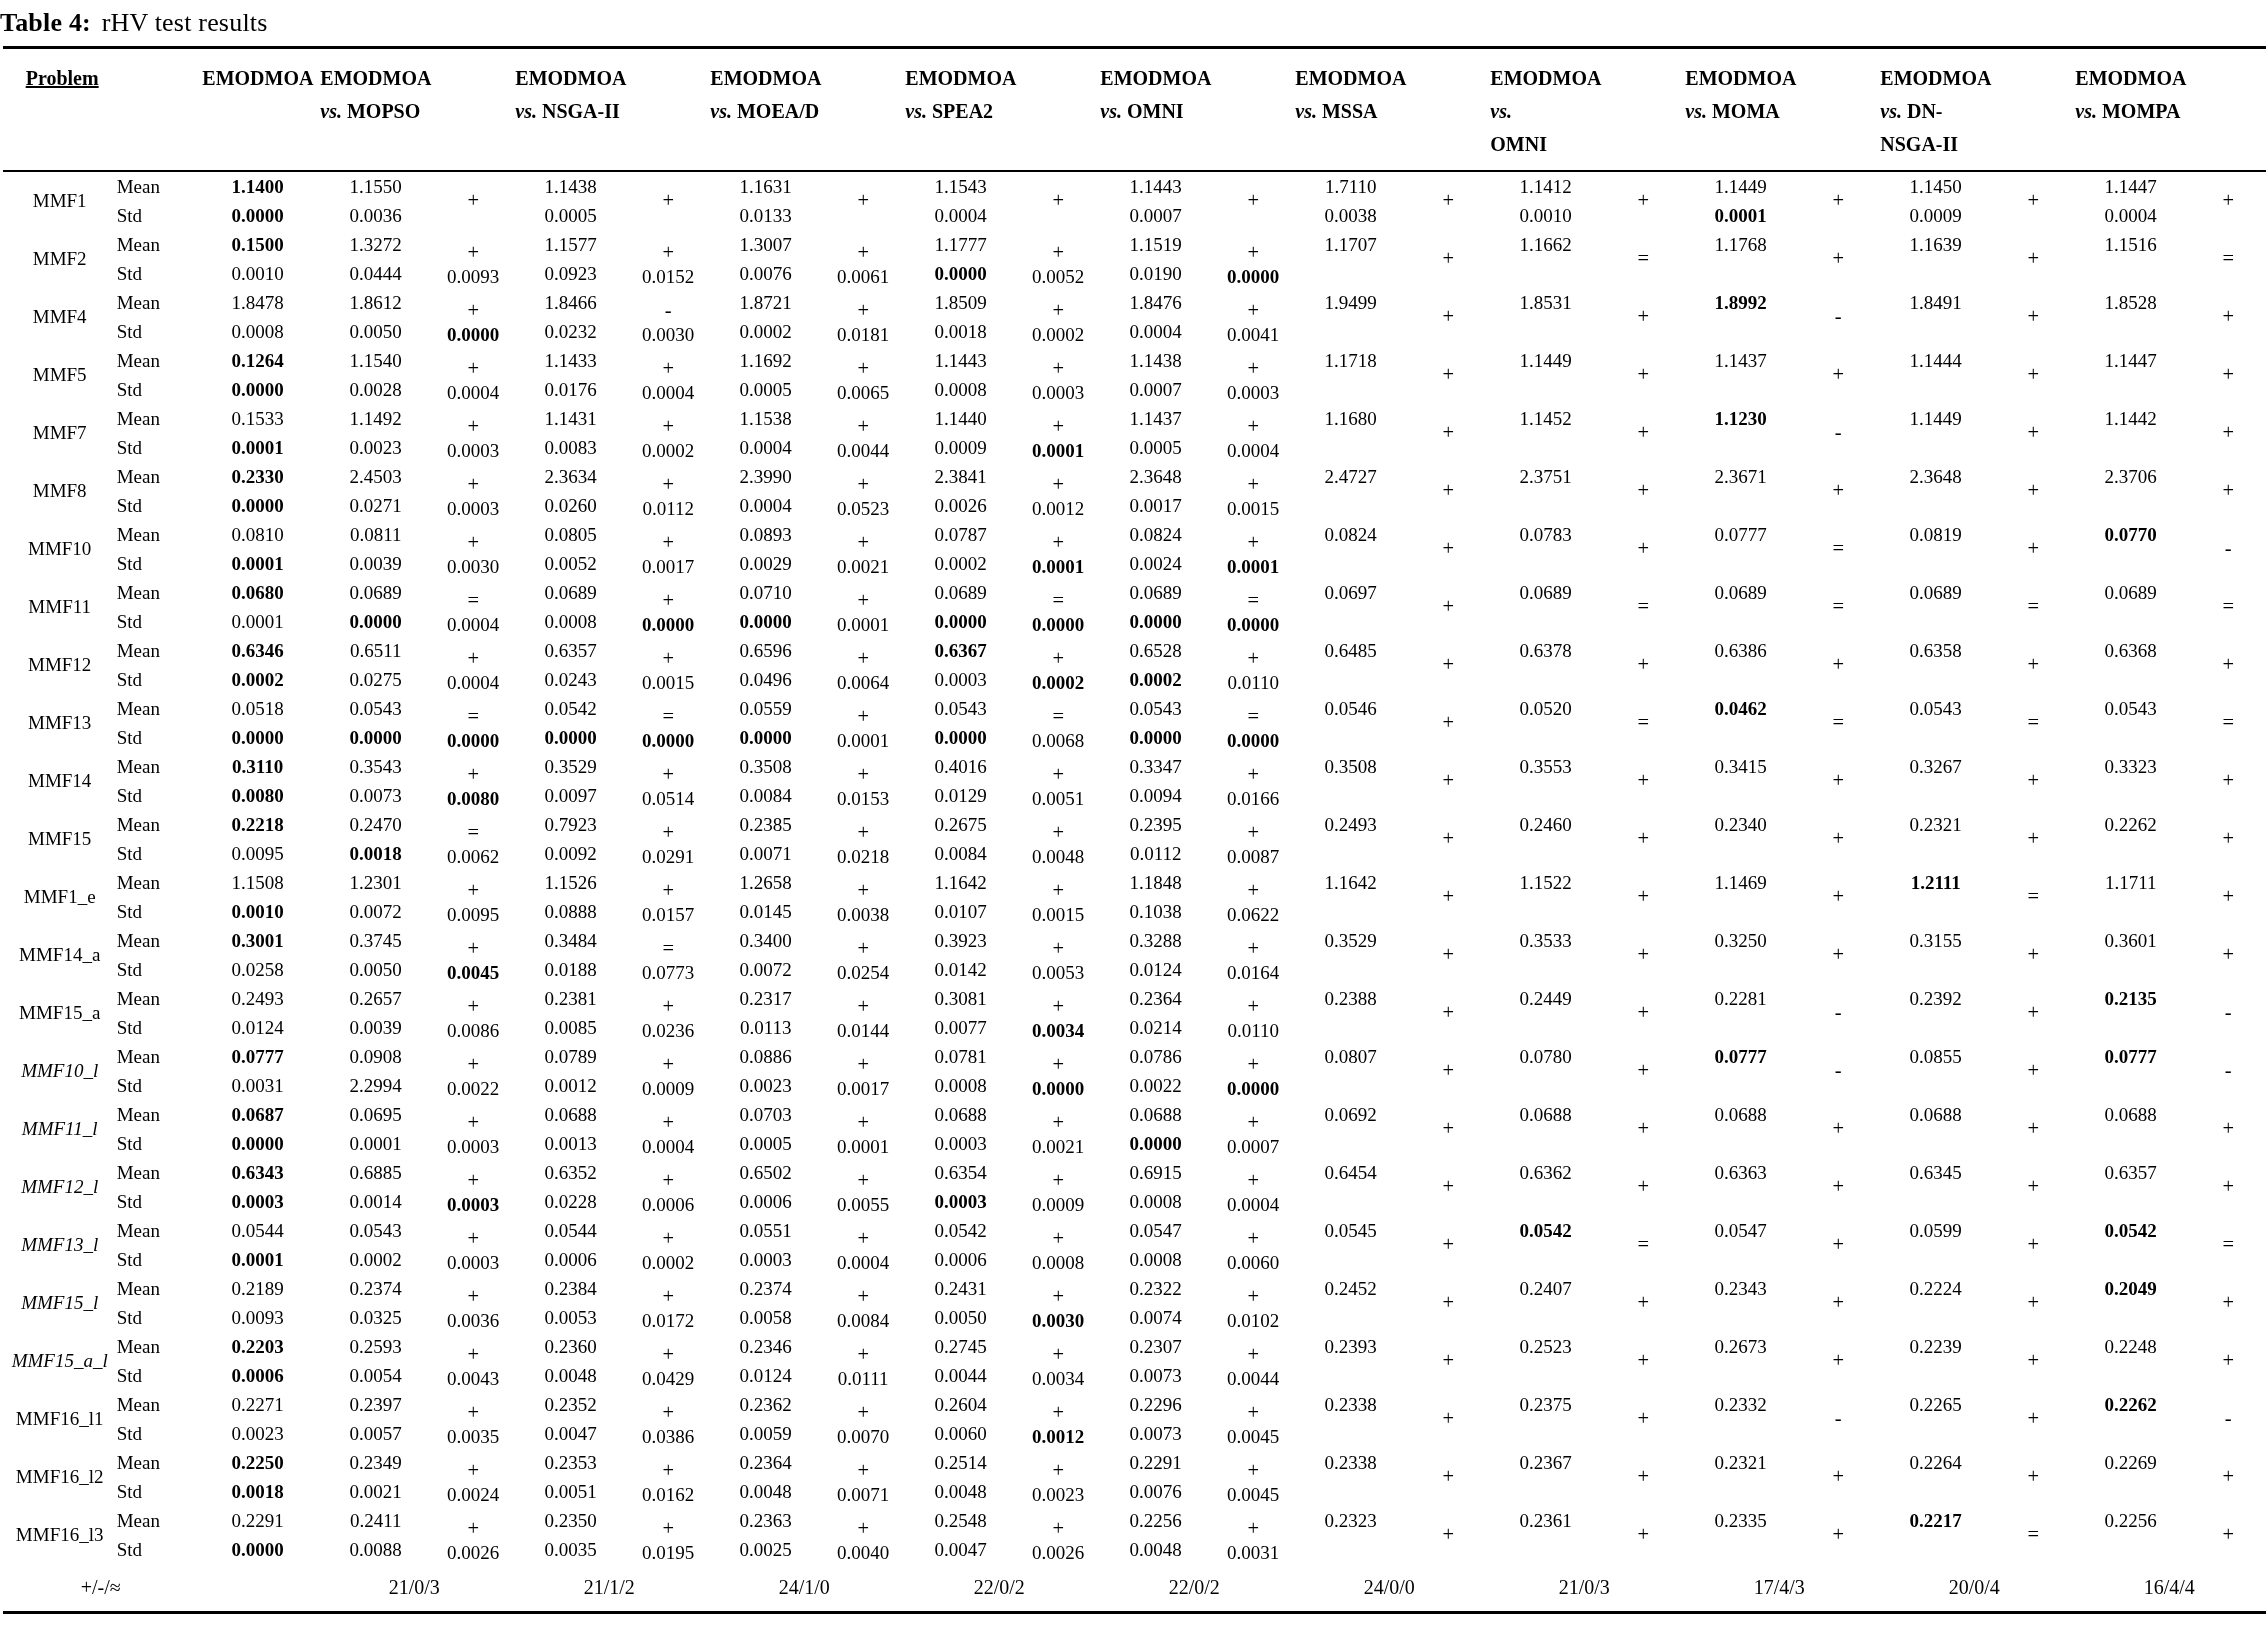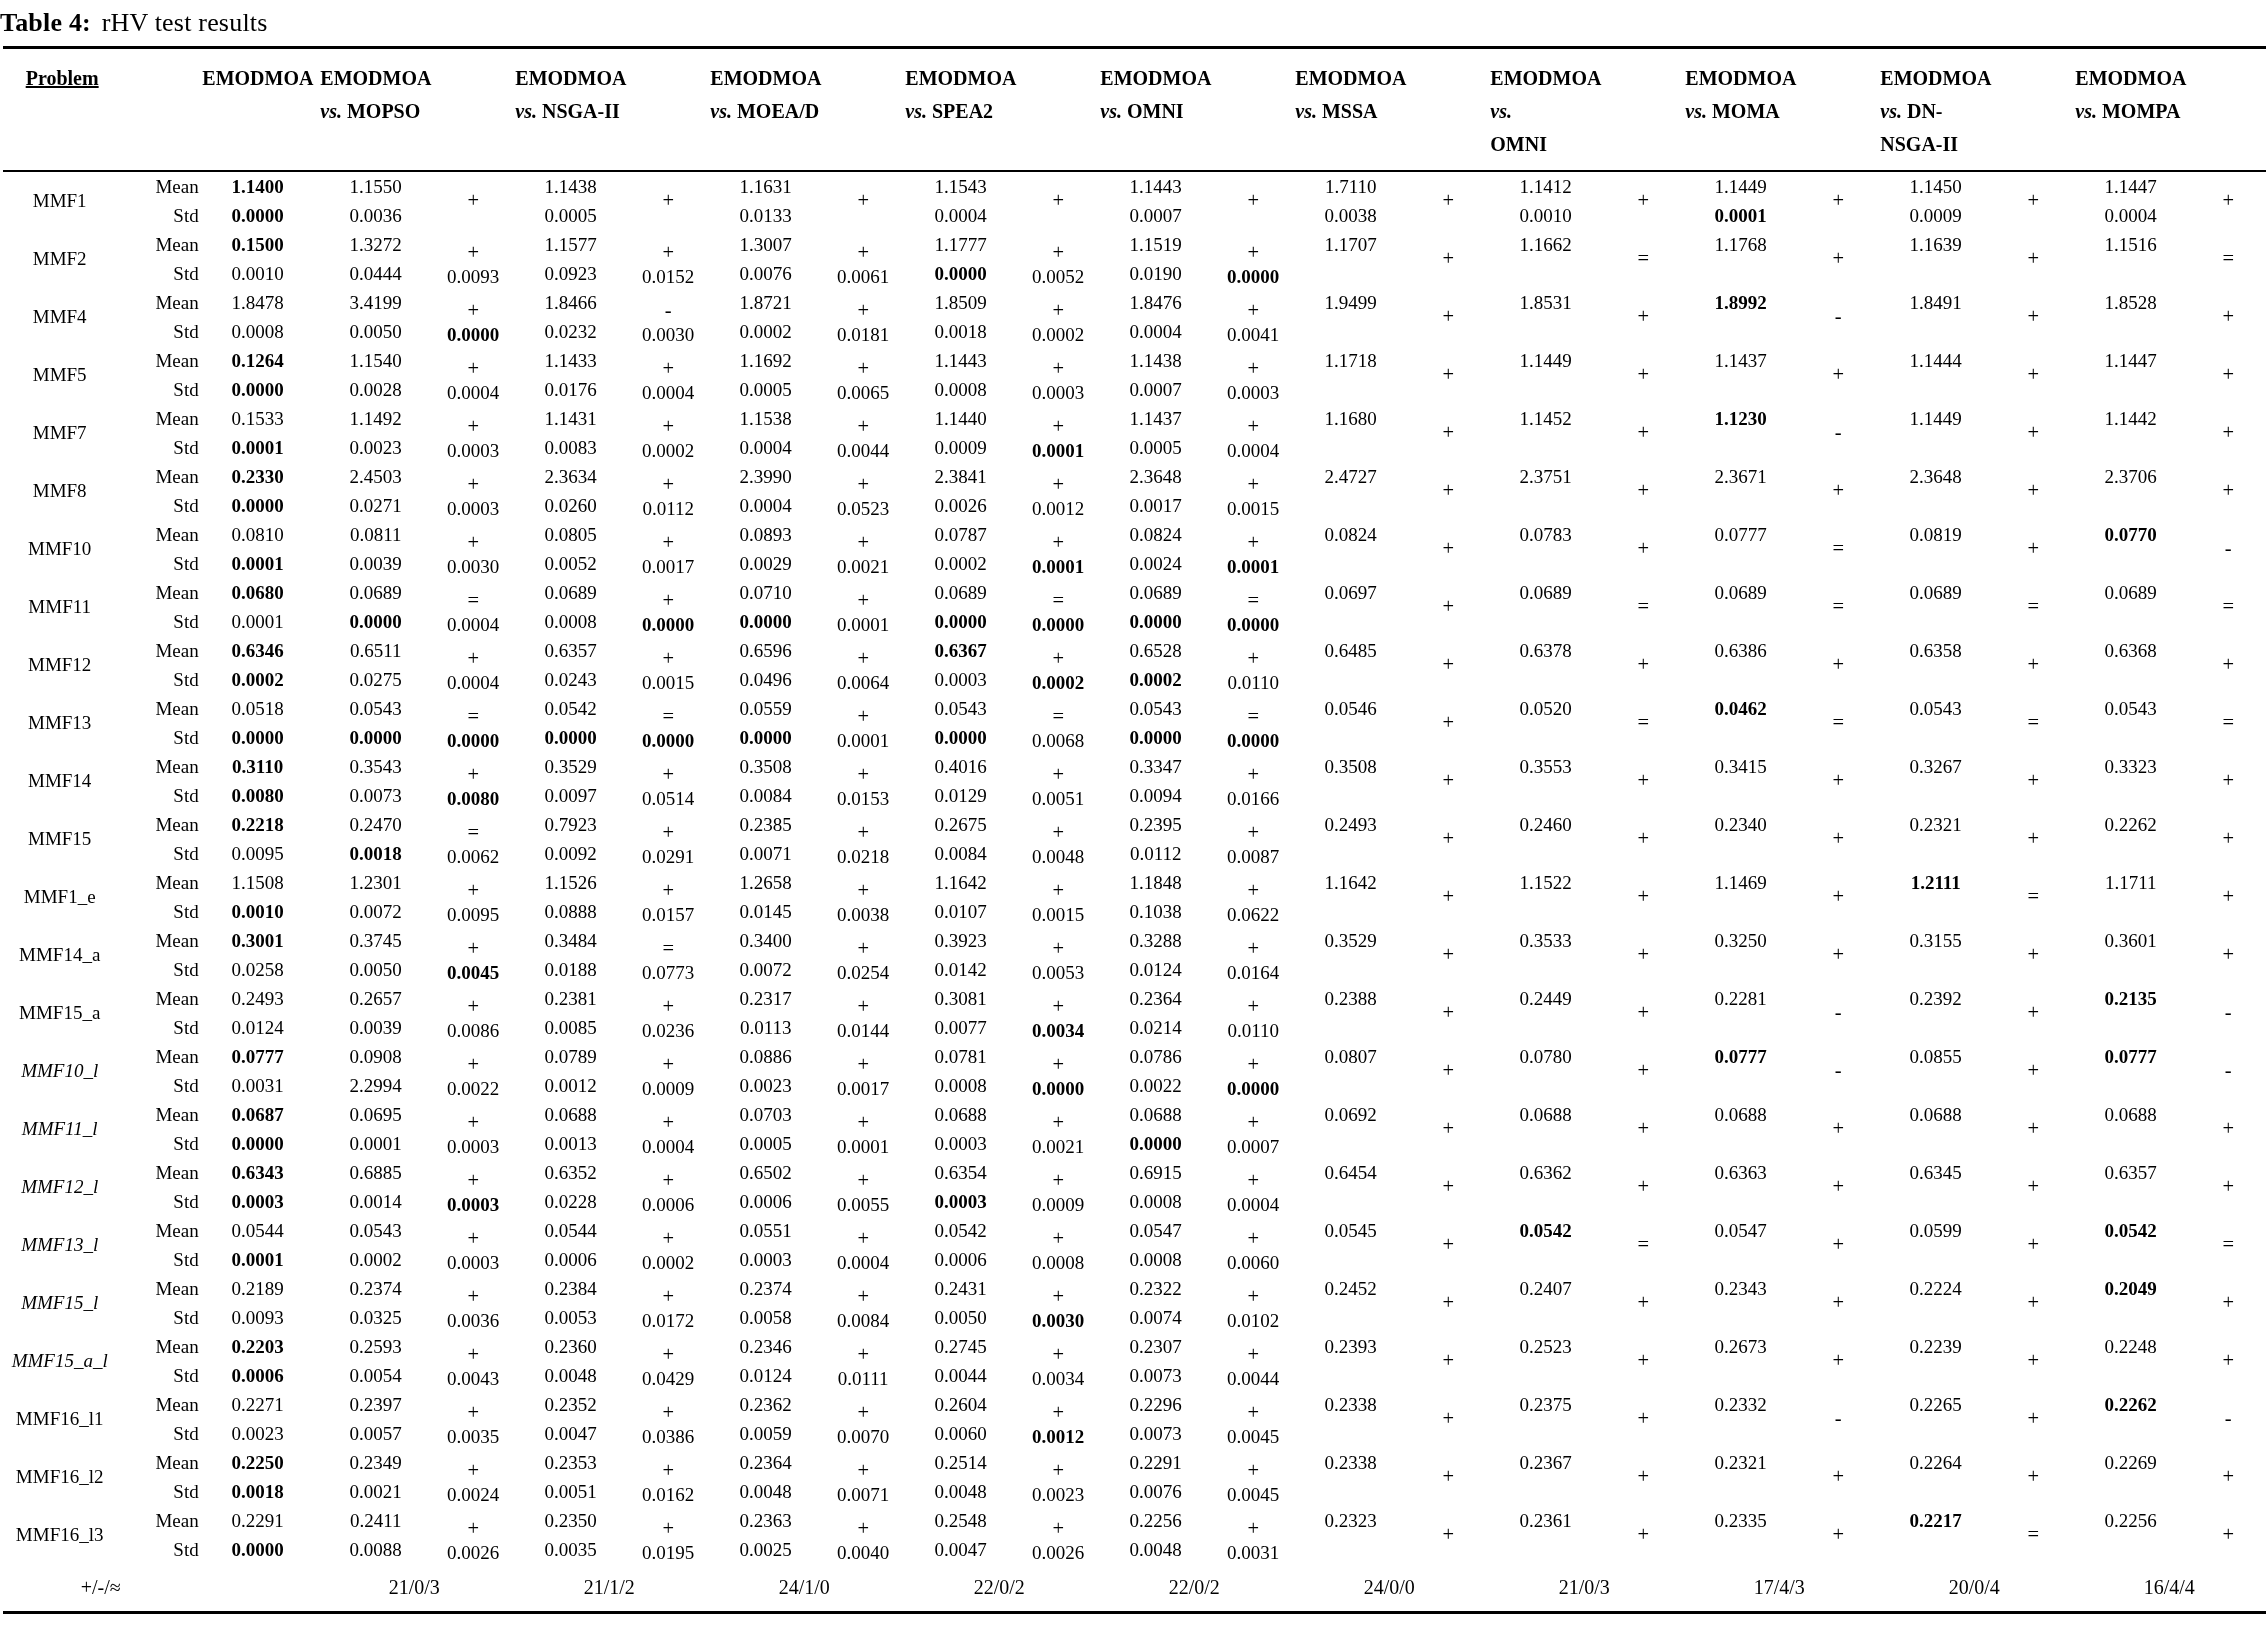--- a/index.html
+++ b/index.html
@@ -7,21 +7,21 @@
   .title{height:46px;display:flex;align-items:center;font-size:26px;letter-spacing:0.2px;}
   .title .cap-label{font-weight:bold;margin-right:10.7px;}
   table{border-collapse:collapse;table-layout:fixed;width:2261px;margin-left:2.7px;}
   thead th{border-top:3.6px solid #000;border-bottom:2.7px solid #000;font-size:20px;font-weight:bold;
            text-align:left;vertical-align:top;padding:12.5px 0 9px 3.6px;height:86px;}
   thead th.ph{padding-left:23px;text-decoration:underline;}
   .hl{line-height:33px;white-space:nowrap;}
   tbody td{height:29px;padding:0;font-size:19px;line-height:29px;text-align:center;vertical-align:middle;white-space:nowrap;}
   td.prob{text-align:center;}
   td.prob.it{font-style:italic;}
-  td.stat{text-align:right;}
+  td.stat{text-align:left;}
   td.sgn{position:relative;}
   .sg{position:absolute;left:0;right:0;top:13.4px;line-height:19.6px;text-align:center;font-size:20.5px;}
   .sg.center{top:19.6px;}
   .ex{position:absolute;left:0;right:0;top:34px;line-height:25px;text-align:center;font-size:19px;}
   .b{font-weight:bold;}
   tfoot td{height:45px;font-size:20px;text-align:center;vertical-align:middle;border-bottom:3.6px solid #000;}
   tfoot td.flabel{font-style:normal;}
 </style>
 </head>
 <body>
@@ -230,21 +230,21 @@
         <td class="val"></td>
         <td class="val"></td>
         <td class="val"></td>
         <td class="val"></td>
         <td class="val"></td>
       </tr>
       <tr>
         <td class="prob" rowspan="2">MMF4</td>
         <td class="stat">Mean</td>
         <td class="val">1.8478</td>
-        <td class="val">3.4199</td>
+        <td class="val">1.8612</td>
         <td class="sgn" rowspan="2">
           <div class="sg">+</div>
           <div class="ex b">0.0000</div>
         </td>
         <td class="val">1.8466</td>
         <td class="sgn" rowspan="2">
           <div class="sg">-</div>
           <div class="ex">0.0030</div>
         </td>
         <td class="val">1.8721</td>

